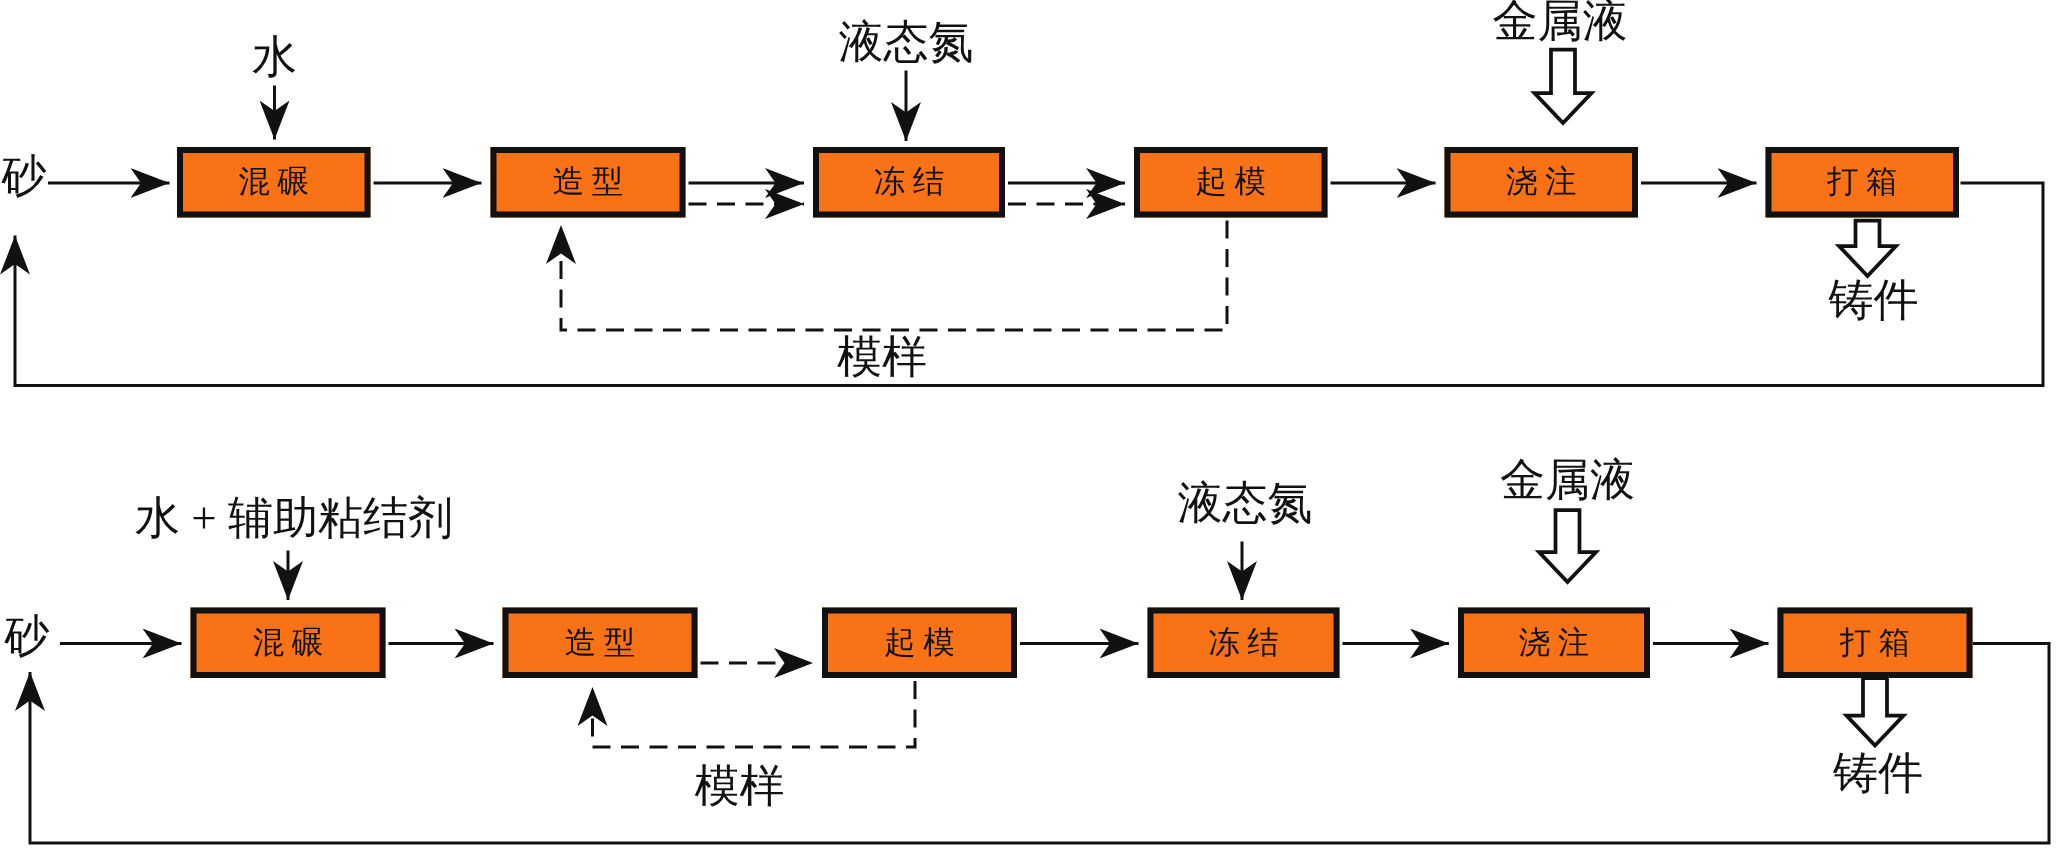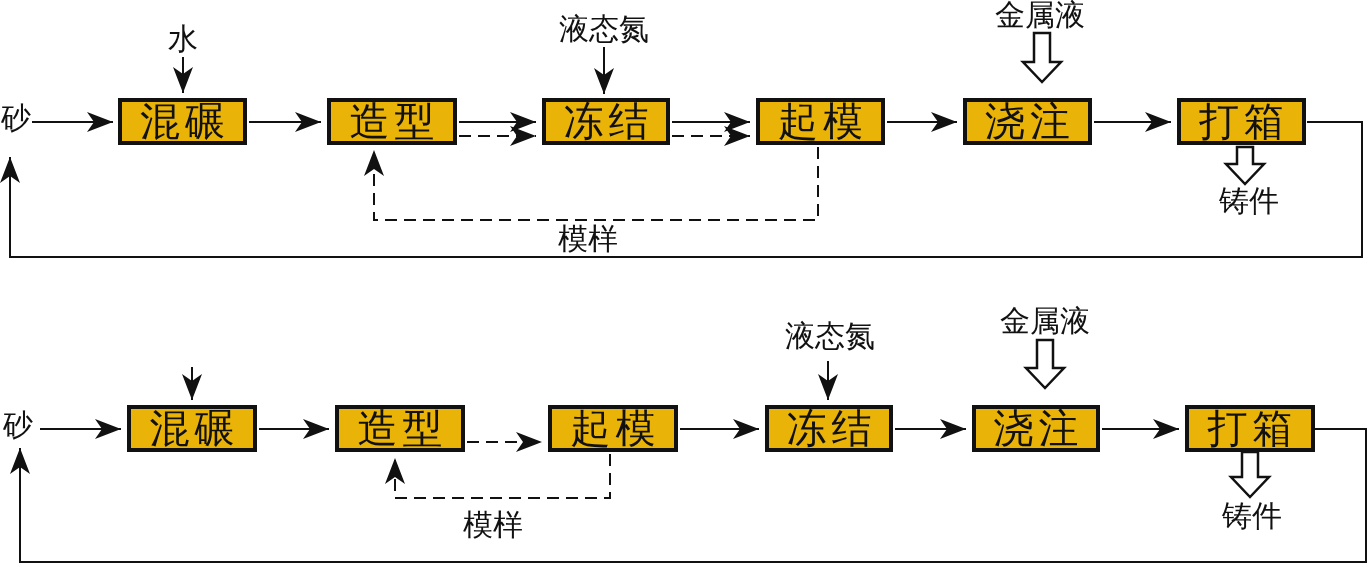--- a/index.html
+++ b/index.html
@@ -9,24 +9,24 @@
     background:#ffffff;
     font-family:"Liberation Serif","DejaVu Serif",serif;
     color:#111;
     overflow:hidden;
   }
   svg.wires{position:absolute;left:0;top:0;width:1371px;height:569px;}
   .box{
     position:absolute;
     height:47px;
     border:4px solid #111;
-    background:#eab308;
+    background:#f97316;
     box-sizing:border-box;
     display:flex;align-items:center;justify-content:center;
-    font-size:40px;
+    font-size:21px;
     letter-spacing:5px;
     text-indent:5px; 
     line-height:1;
     white-space:nowrap;
   }
   .lbl{
     position:absolute;
     font-size:30px;
     line-height:1.05;
     white-space:nowrap;
@@ -99,18 +99,19 @@
   <div class="lbl" style="left:1249px;top:185px;">铸件</div>
 
   <div class="box" style="left:127px;top:405px;width:130px;">混碾</div>
   <div class="box" style="left:335px;top:405px;width:130px;">造型</div>
   <div class="box" style="left:548px;top:405px;width:130px;">起模</div>
   <div class="box" style="left:765px;top:405px;width:128px;">冻结</div>
   <div class="box" style="left:972px;top:405px;width:128px;">浇注</div>
   <div class="box" style="left:1185px;top:405px;width:130px;">打箱</div>
 
   <div class="lbl left" style="left:3px;top:409px;">砂</div>
+  <div class="lbl" style="left:196px;top:330px;">水 + 辅助粘结剂</div>
   <div class="lbl" style="left:830px;top:320px;">液态氮</div>
   <div class="lbl" style="left:1045px;top:305px;">金属液</div>
   <div class="lbl" style="left:493px;top:509px;">模样</div>
   <div class="lbl" style="left:1252px;top:500px;">铸件</div>
 
 </div>
 
 </body></html>

